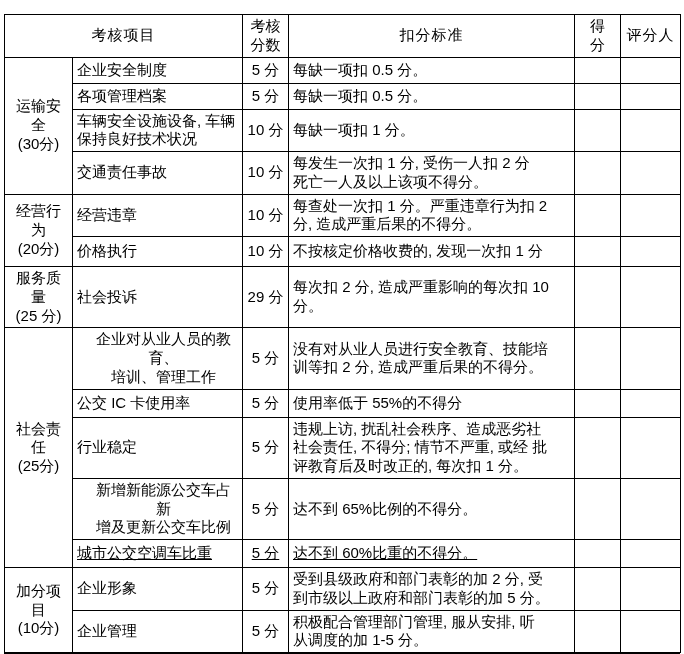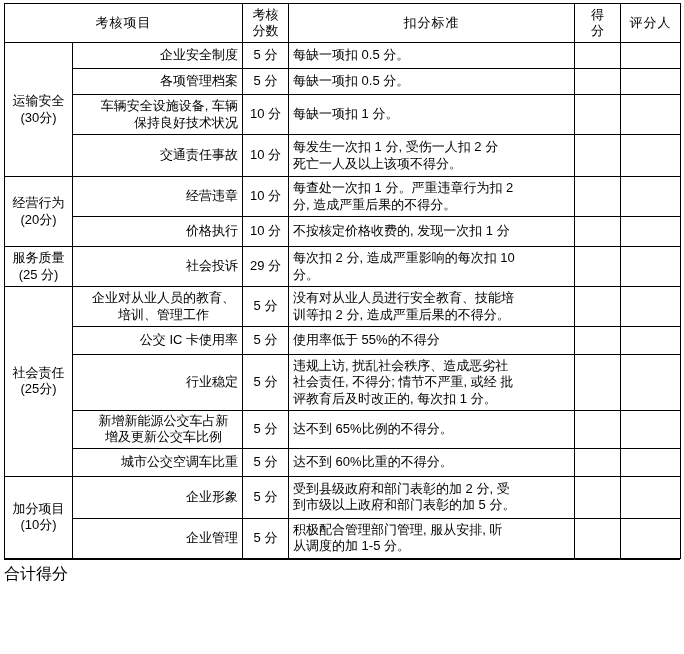--- a/index.html
+++ b/index.html
@@ -18,22 +18,22 @@
     width: 684px;
     height: 654px;
     position: relative;
     box-sizing: border-box;
   }
   table.grade-table {
     border-collapse: collapse;
     table-layout: fixed;
     width: 676px;
     margin-left: 4px;
-    margin-top: 3px;
-    font-size: 13px;
+    margin-top: 14px;
+    font-size: 15px;
   }
   table.grade-table td,
   table.grade-table th {
     border: 1px solid #000000;
     padding: 2px 4px;
     vertical-align: middle;
     line-height: 1.25;
     font-weight: normal;
   }
   .col-cat    { width: 68px; }
@@ -51,21 +51,21 @@
   }
   .hdr-narrow {
     line-height: 1.15;
     letter-spacing: 0;
   }
   .cat-cell {
     text-align: center;
     line-height: 1.4;
   }
   .item-cell {
-    text-align: right;
+    text-align: left;
     padding-left: 6px;
   }
   .item-cell.center {
     text-align: center;
     padding-left: 16px;
   }
   .score-cell {
     text-align: center;
     white-space: nowrap;
   }
@@ -254,21 +254,21 @@
             <div>新增新能源公交车占新</div>
             <div>增及更新公交车比例</div>
           </td>
           <td class="score-cell">5 分</td>
           <td class="std-cell">
             <div>达不到 65%比例的不得分。</div>
           </td>
           <td class="blank-cell"></td>
           <td class="blank-cell"></td>
         </tr>
-        <tr style="height: 28px;">
+        <tr style="height: 28px; text-decoration: underline;">
           <td class="item-cell">
             <div>城市公交空调车比重</div>
           </td>
           <td class="score-cell">5 分</td>
           <td class="std-cell">
             <div>达不到 60%比重的不得分。</div>
           </td>
           <td class="blank-cell"></td>
           <td class="blank-cell"></td>
         </tr>

